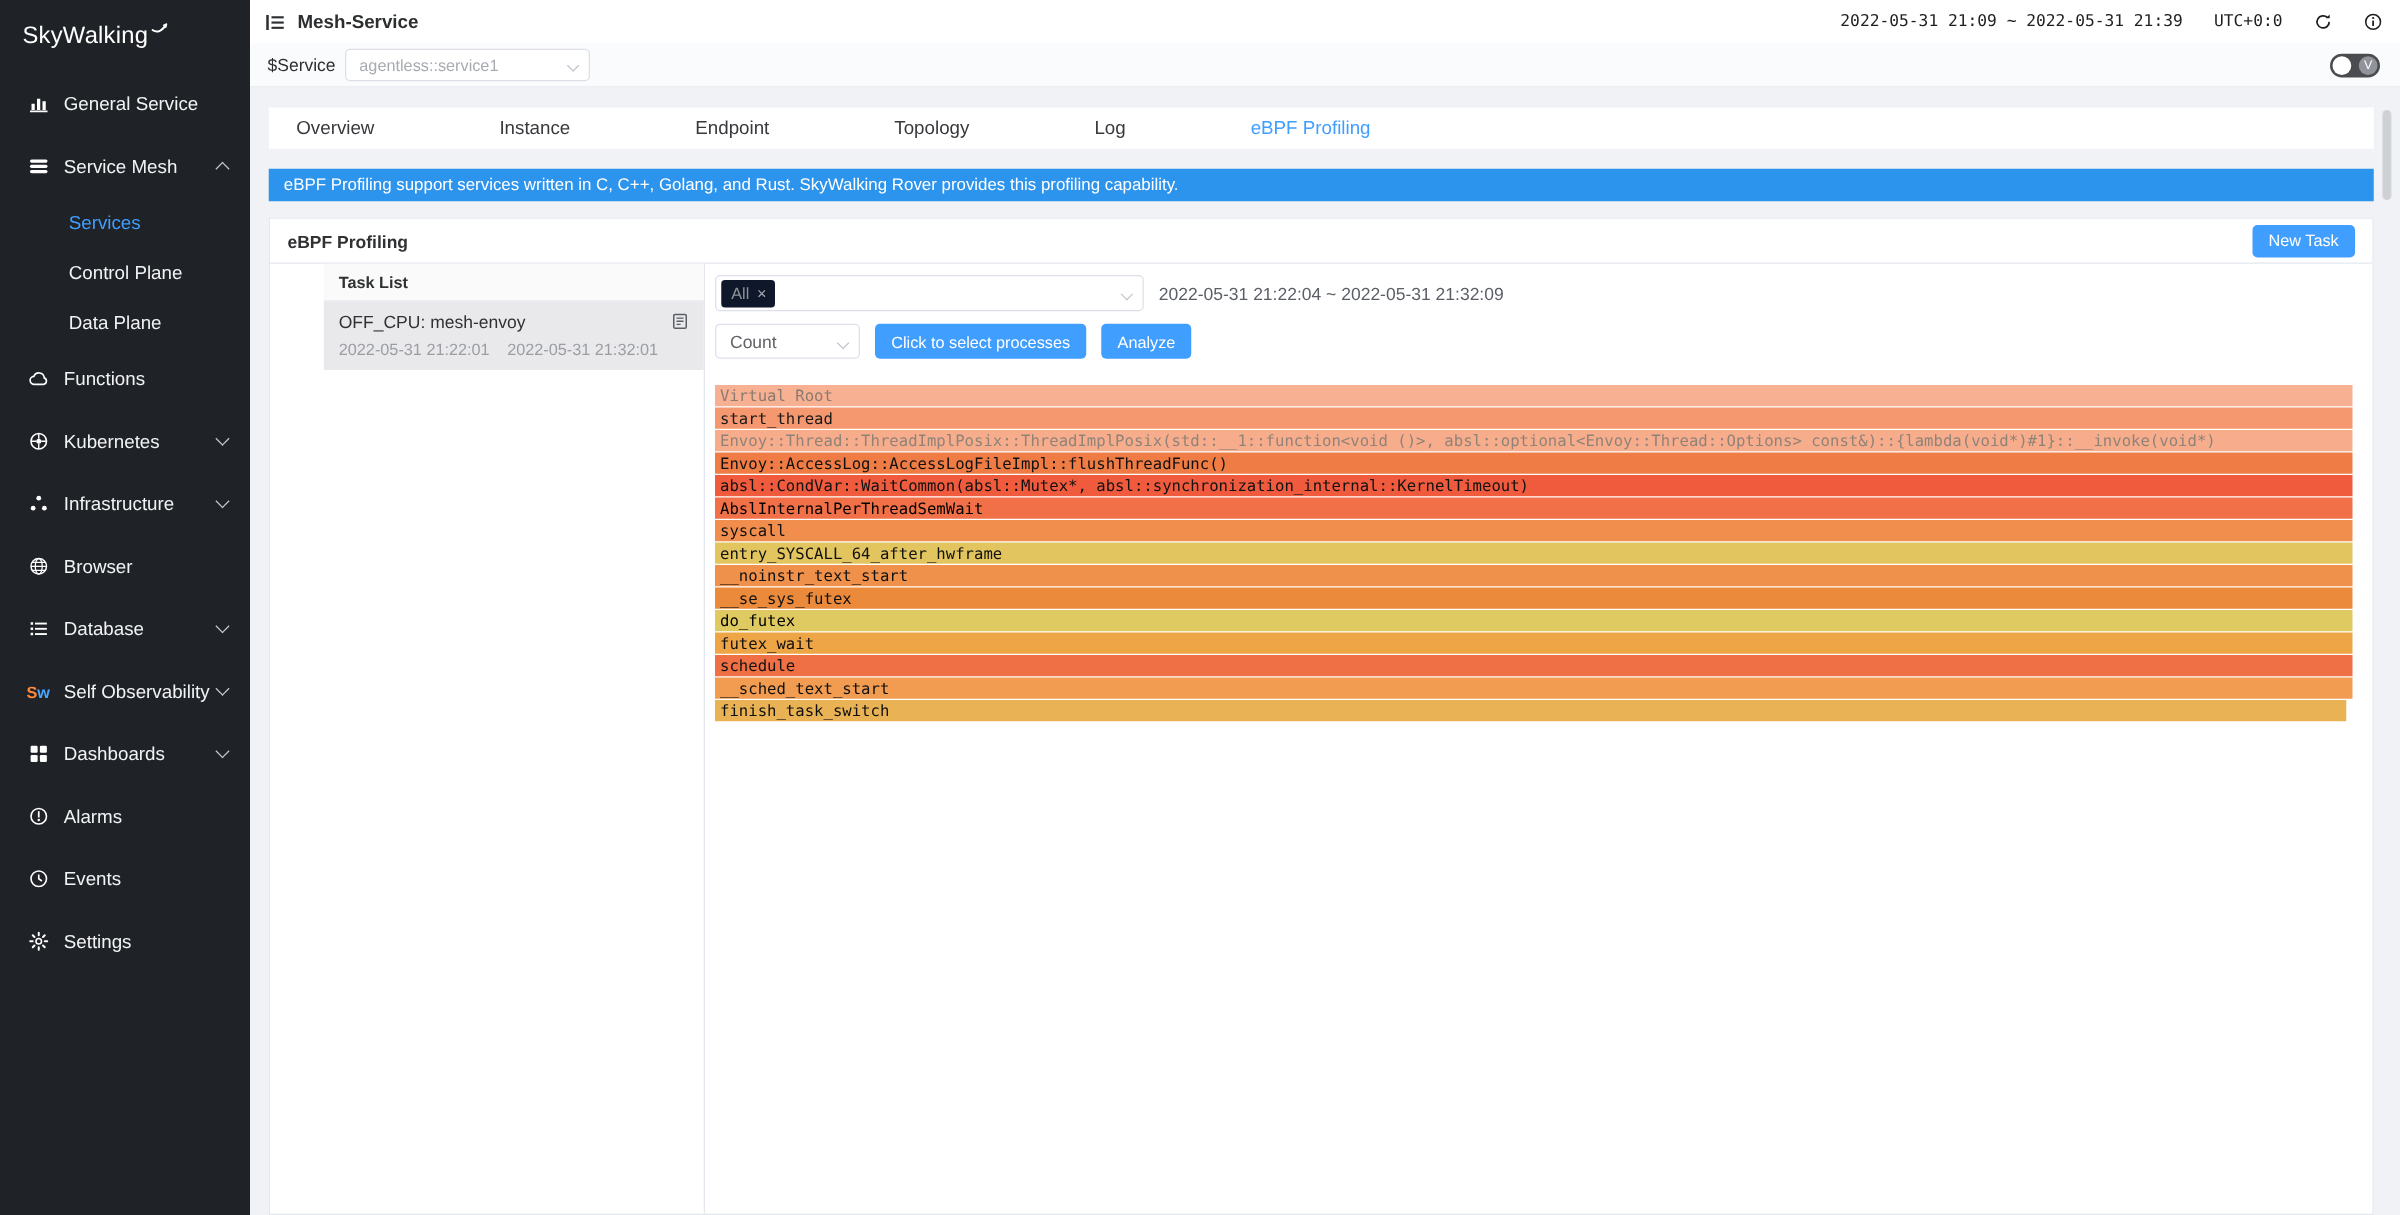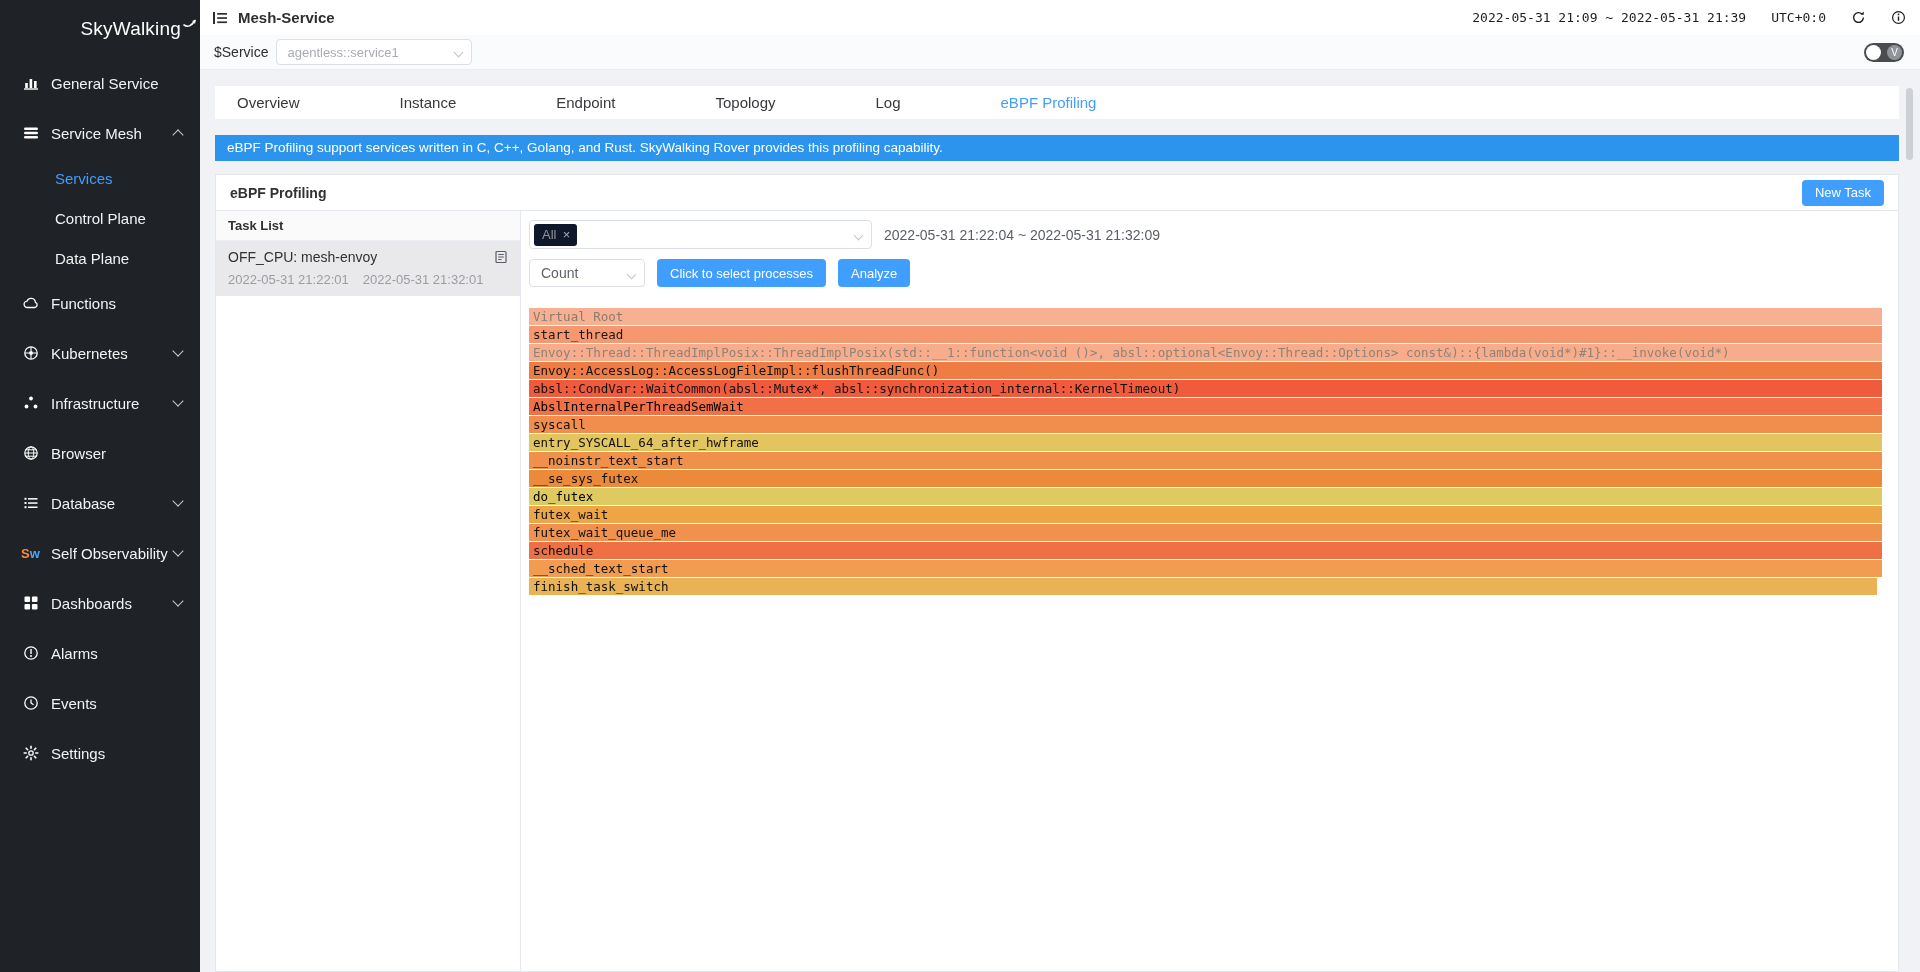--- a/index.html
+++ b/index.html
@@ -2,21 +2,21 @@
 <html style="--accent: #409eff; --banner: #2d94ee;"><head>
 <meta charset="utf-8">
 <style>
   * { margin:0; padding:0; box-sizing:border-box; }
   html,body { width:1920px; height:972px; overflow:hidden; background:#f0f2f5;
               font-family:"Liberation Sans",sans-serif; }
 
   
   .sidebar { position:fixed; left:0; top:0; width:200px; height:972px; background:#1f2226; z-index:20; }
   .logo { height:58px; display:flex; align-items:center; padding-left:18px; color:#fff;
-          font-size:19px; font-weight:500; letter-spacing:.2px;justify-content:flex-end; }
+          font-size:19px; font-weight:500; letter-spacing:.2px; }
   .logo-swoosh { margin-left:2px; margin-top:-12px; }
   .side-item { height:50px; display:flex; align-items:center; padding:0 18px 0 22px;
                font-size:15px; color:#f2f3f5; cursor:pointer; }
   .side-icon { width:17px; height:17px; margin-right:12px; display:inline-flex;
                align-items:center; justify-content:center; flex:none; }
   .side-sub { height:40px; display:flex; align-items:center; padding-left:55px;
               font-size:15px; color:#f2f3f5; cursor:pointer; }
   .side-sub.active { color:#409eff; }
   .chev { width:8px; height:8px; border-right:1.5px solid #c6cacd; border-bottom:1.5px solid #c6cacd;
           display:inline-block; }
@@ -63,21 +63,21 @@
 
   .panel { margin-top:13px; background:#fff; border:1px solid #e4e7ed; flex:1;
            display:flex; flex-direction:column; min-height:0; }
   .panel-header { height:36px; border-bottom:1px solid #e4e7ed; display:flex;
                   align-items:center; padding:0 14px; flex:none; }
   .panel-title { font-size:14px; font-weight:bold; color:#303133; }
   .btn-blue { background:var(--accent,#409eff); color:#fff; border:none; border-radius:4px;
               height:26px; padding:0 13px; font-size:13px; cursor:pointer;
               font-family:"Liberation Sans",sans-serif; }
   .new-task-btn { margin-left:auto; height:26px; }
-  .panel-body { flex:1; display:flex; min-height:0; }
+  .panel-body { flex:1; display:flex; min-height:0;padding-left:43px; }
 
   .task-col { width:305px; border-right:1px solid #e4e7ed; flex:none; display:flex;
               flex-direction:column; }
   .task-col-header { height:30px; background:#fafafa; border-bottom:1px solid #ebeef5;
                      display:flex; align-items:center; padding-left:12px;
                      font-size:13px; font-weight:bold; color:#303133; flex:none; }
   .task-item { padding:8px 12px 9px; cursor:pointer; }
   .task-item.selected { background:#e9e9eb; }
   .task-top { display:flex; align-items:center;text-align:center; }
   .task-name { font-size:14px; color:#303133; }
@@ -371,21 +371,20 @@
               <div class="flame-row" style="width: 100%; background: rgb(247, 173, 140); color: rgb(143, 131, 121);">Envoy::Thread::ThreadImplPosix::ThreadImplPosix(std::__1::function&lt;void ()&gt;, absl::optional&lt;Envoy::Thread::Options&gt; const&amp;)::{lambda(void*)#1}::__invoke(void*)</div>
               <div class="flame-row" style="width: 100%; background: rgb(239, 124, 68); color: rgb(17, 17, 17);">Envoy::AccessLog::AccessLogFileImpl::flushThreadFunc()</div>
               <div class="flame-row" style="width: 100%; background: rgb(241, 91, 61); color: rgb(17, 17, 17);">absl::CondVar::WaitCommon(absl::Mutex*, absl::synchronization_internal::KernelTimeout)</div>
               <div class="flame-row" style="width: 100%; background: rgb(241, 112, 72); color: #000000;">AbslInternalPerThreadSemWait</div>
               <div class="flame-row" style="width: 100%; background: rgb(241, 142, 78); color: rgb(17, 17, 17);">syscall</div>
               <div class="flame-row" style="width: 100%; background: rgb(226, 197, 94); color: rgb(17, 17, 17);">entry_SYSCALL_64_after_hwframe</div>
               <div class="flame-row" style="width: 100%; background: rgb(240, 145, 75); color: rgb(17, 17, 17);">__noinstr_text_start</div>
               <div class="flame-row" style="width: 100%; background: rgb(235, 138, 58); color: rgb(17, 17, 17);">__se_sys_futex</div>
               <div class="flame-row" style="width: 100%; background: rgb(223, 202, 98); color: #000000;">do_futex</div>
               <div class="flame-row" style="width: 100%; background: rgb(237, 165, 69); color: rgb(17, 17, 17);">futex_wait</div>
-              <div class="flame-row" style="width: 100%; background: rgb(240, 146, 78); color: rgb(17, 17, 17);">futex_wait_queue_me</div>
               <div class="flame-row" style="width: 100%; background: rgb(238, 112, 68); color: rgb(17, 17, 17);">schedule</div>
               <div class="flame-row" style="width: 100%; background: rgb(241, 156, 80); color: rgb(17, 17, 17);">__sched_text_start</div>
               <div class="flame-row" style="width: 99.6%; background: rgb(233, 178, 84); color: rgb(17, 17, 17);">finish_task_switch</div>
             </div>
         </div>
 
       </div>
     </div>
 
   </div>

